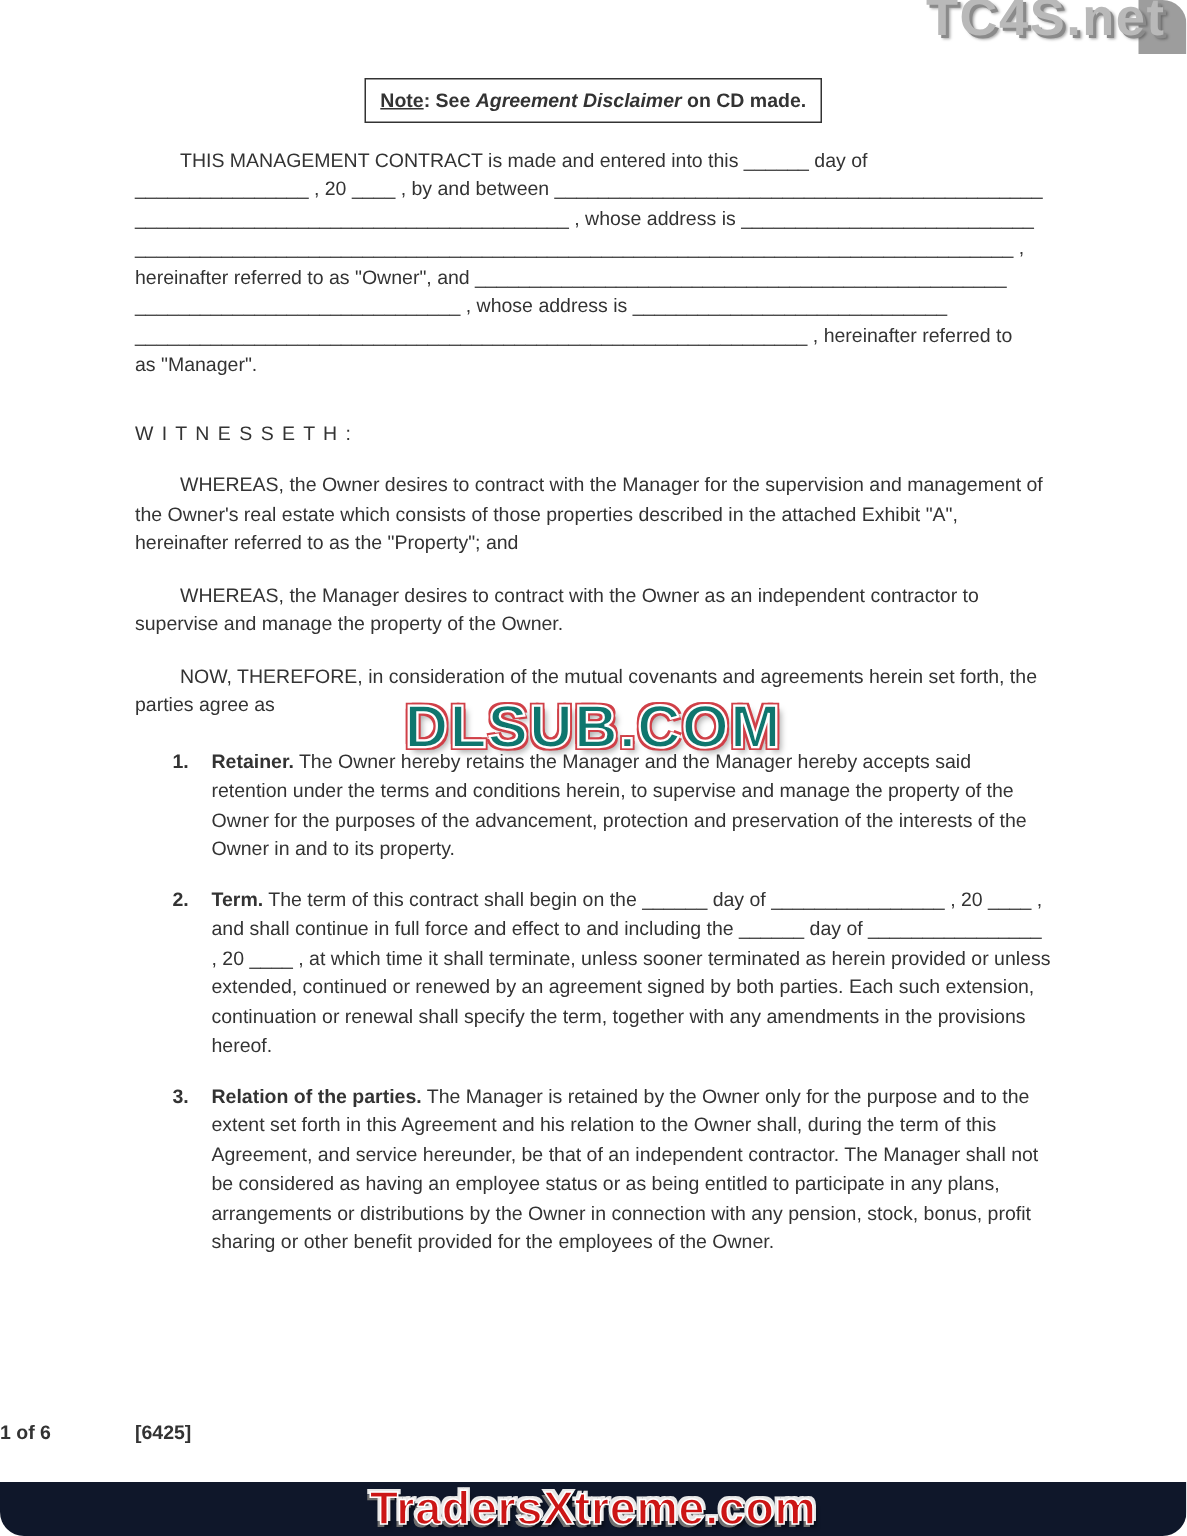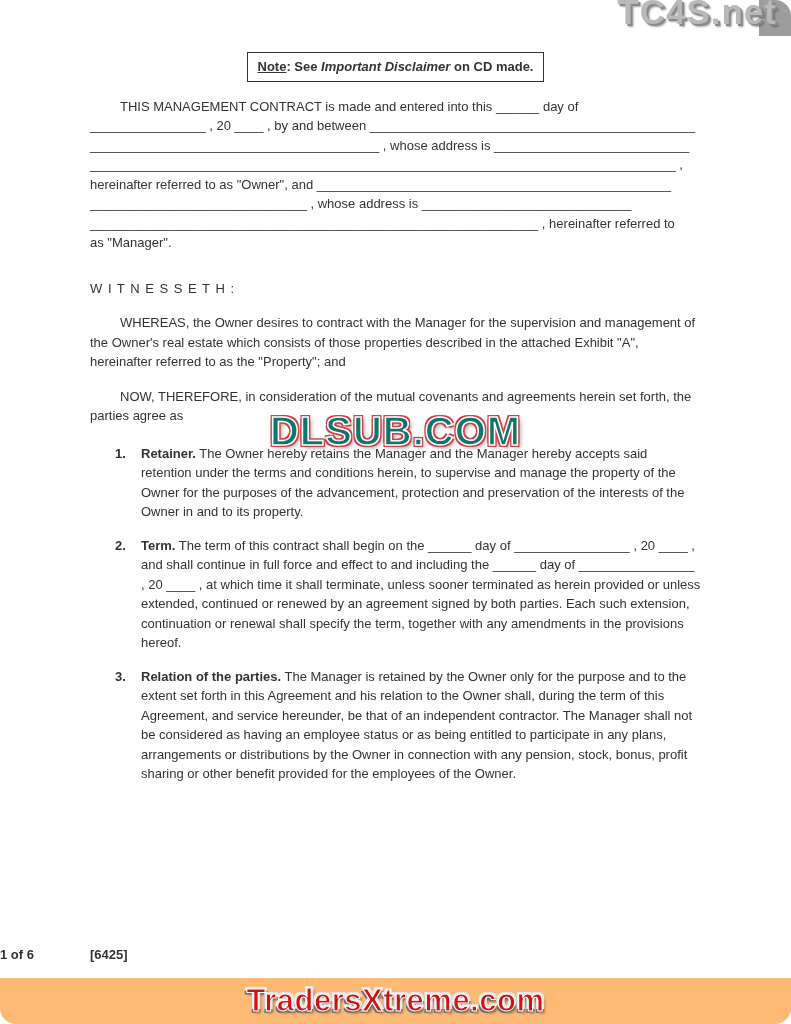--- a/index.html
+++ b/index.html
@@ -78,21 +78,21 @@
   .clause-num { width:26px; font-weight:bold; flex:none; }
   .clause-body { flex:1; overflow-wrap:break-word; }
   .lead { font-weight:bold;text-align:center; }
 
   .footer { position:absolute; bottom:60px; left:0; right:0; font-size:13px;font-weight:bold; }
   .footer-left { position:absolute; left:90px; top:0; }
   .footer-center { display:block; }
 
   .bottom-bar {
     position:absolute; bottom:0; left:0; right:0;
-    height:46px; background:#fdba74;
+    height:36px; background:#0f172a;
     display:flex; align-items:center; justify-content:center;
   }
   .traders {
     font-size:31px; font-weight:bold; letter-spacing:0.5px;
     color:#cc1616;
     -webkit-text-stroke:1px #ffffff;
     text-shadow:
       -2px -2px 0 #e8e8e8, 2px -2px 0 #e8e8e8,
       -2px 2px 0 #6f6f6f, 2px 2px 3px rgba(0,0,0,0.55);
     white-space:nowrap;
@@ -101,36 +101,37 @@
 </head>
 <body>
 
 <div class="page">
 
   <div class="top-strip"></div>
   <div class="tc4s">TC4S.net</div>
 
   <div class="content">
 
-    <div class="note-box"><span class="note-label">Note</span><span>: See </span><span class="note-em">Important Disclaimer</span><span> on CD made.</span></div>
+    <div class="note-box"><span class="note-label">Note</span><span>: See </span><span class="note-em">Agreement Disclaimer</span><span> on CD made.</span></div>
 
 
     <p class="para indent prewrap">THIS MANAGEMENT CONTRACT is made and entered into this ______ day of
 ________________ , 20 ____ , by and between _____________________________________________
 ________________________________________ , whose address is ___________________________
 _________________________________________________________________________________ ,
 hereinafter referred to as "Owner", and _________________________________________________
 ______________________________ , whose address is _____________________________
 ______________________________________________________________ , hereinafter referred to
 as "Manager".</p>
 
     <p class="witnesseth">W I T N E S S E T H :</p>
 
     <p class="para indent">WHEREAS, the Owner desires to contract with the Manager for the supervision and management of the Owner's real estate which consists of those properties described in the attached Exhibit "A", hereinafter referred to as the "Property"; and</p>
 
+    <p class="para indent">WHEREAS, the Manager desires to contract with the Owner as an independent contractor to supervise and manage the property of the Owner.</p>
 
     <div class="now-wrap">
       <p class="para indent">NOW, THEREFORE, in consideration of the mutual covenants and agreements herein set forth, the parties agree as</p>
       <div class="dlsub">DLSUB.COM</div>
     </div>
 
     <div class="clauses">
 
       <div class="clause">
         <div class="clause-num">1.</div>

